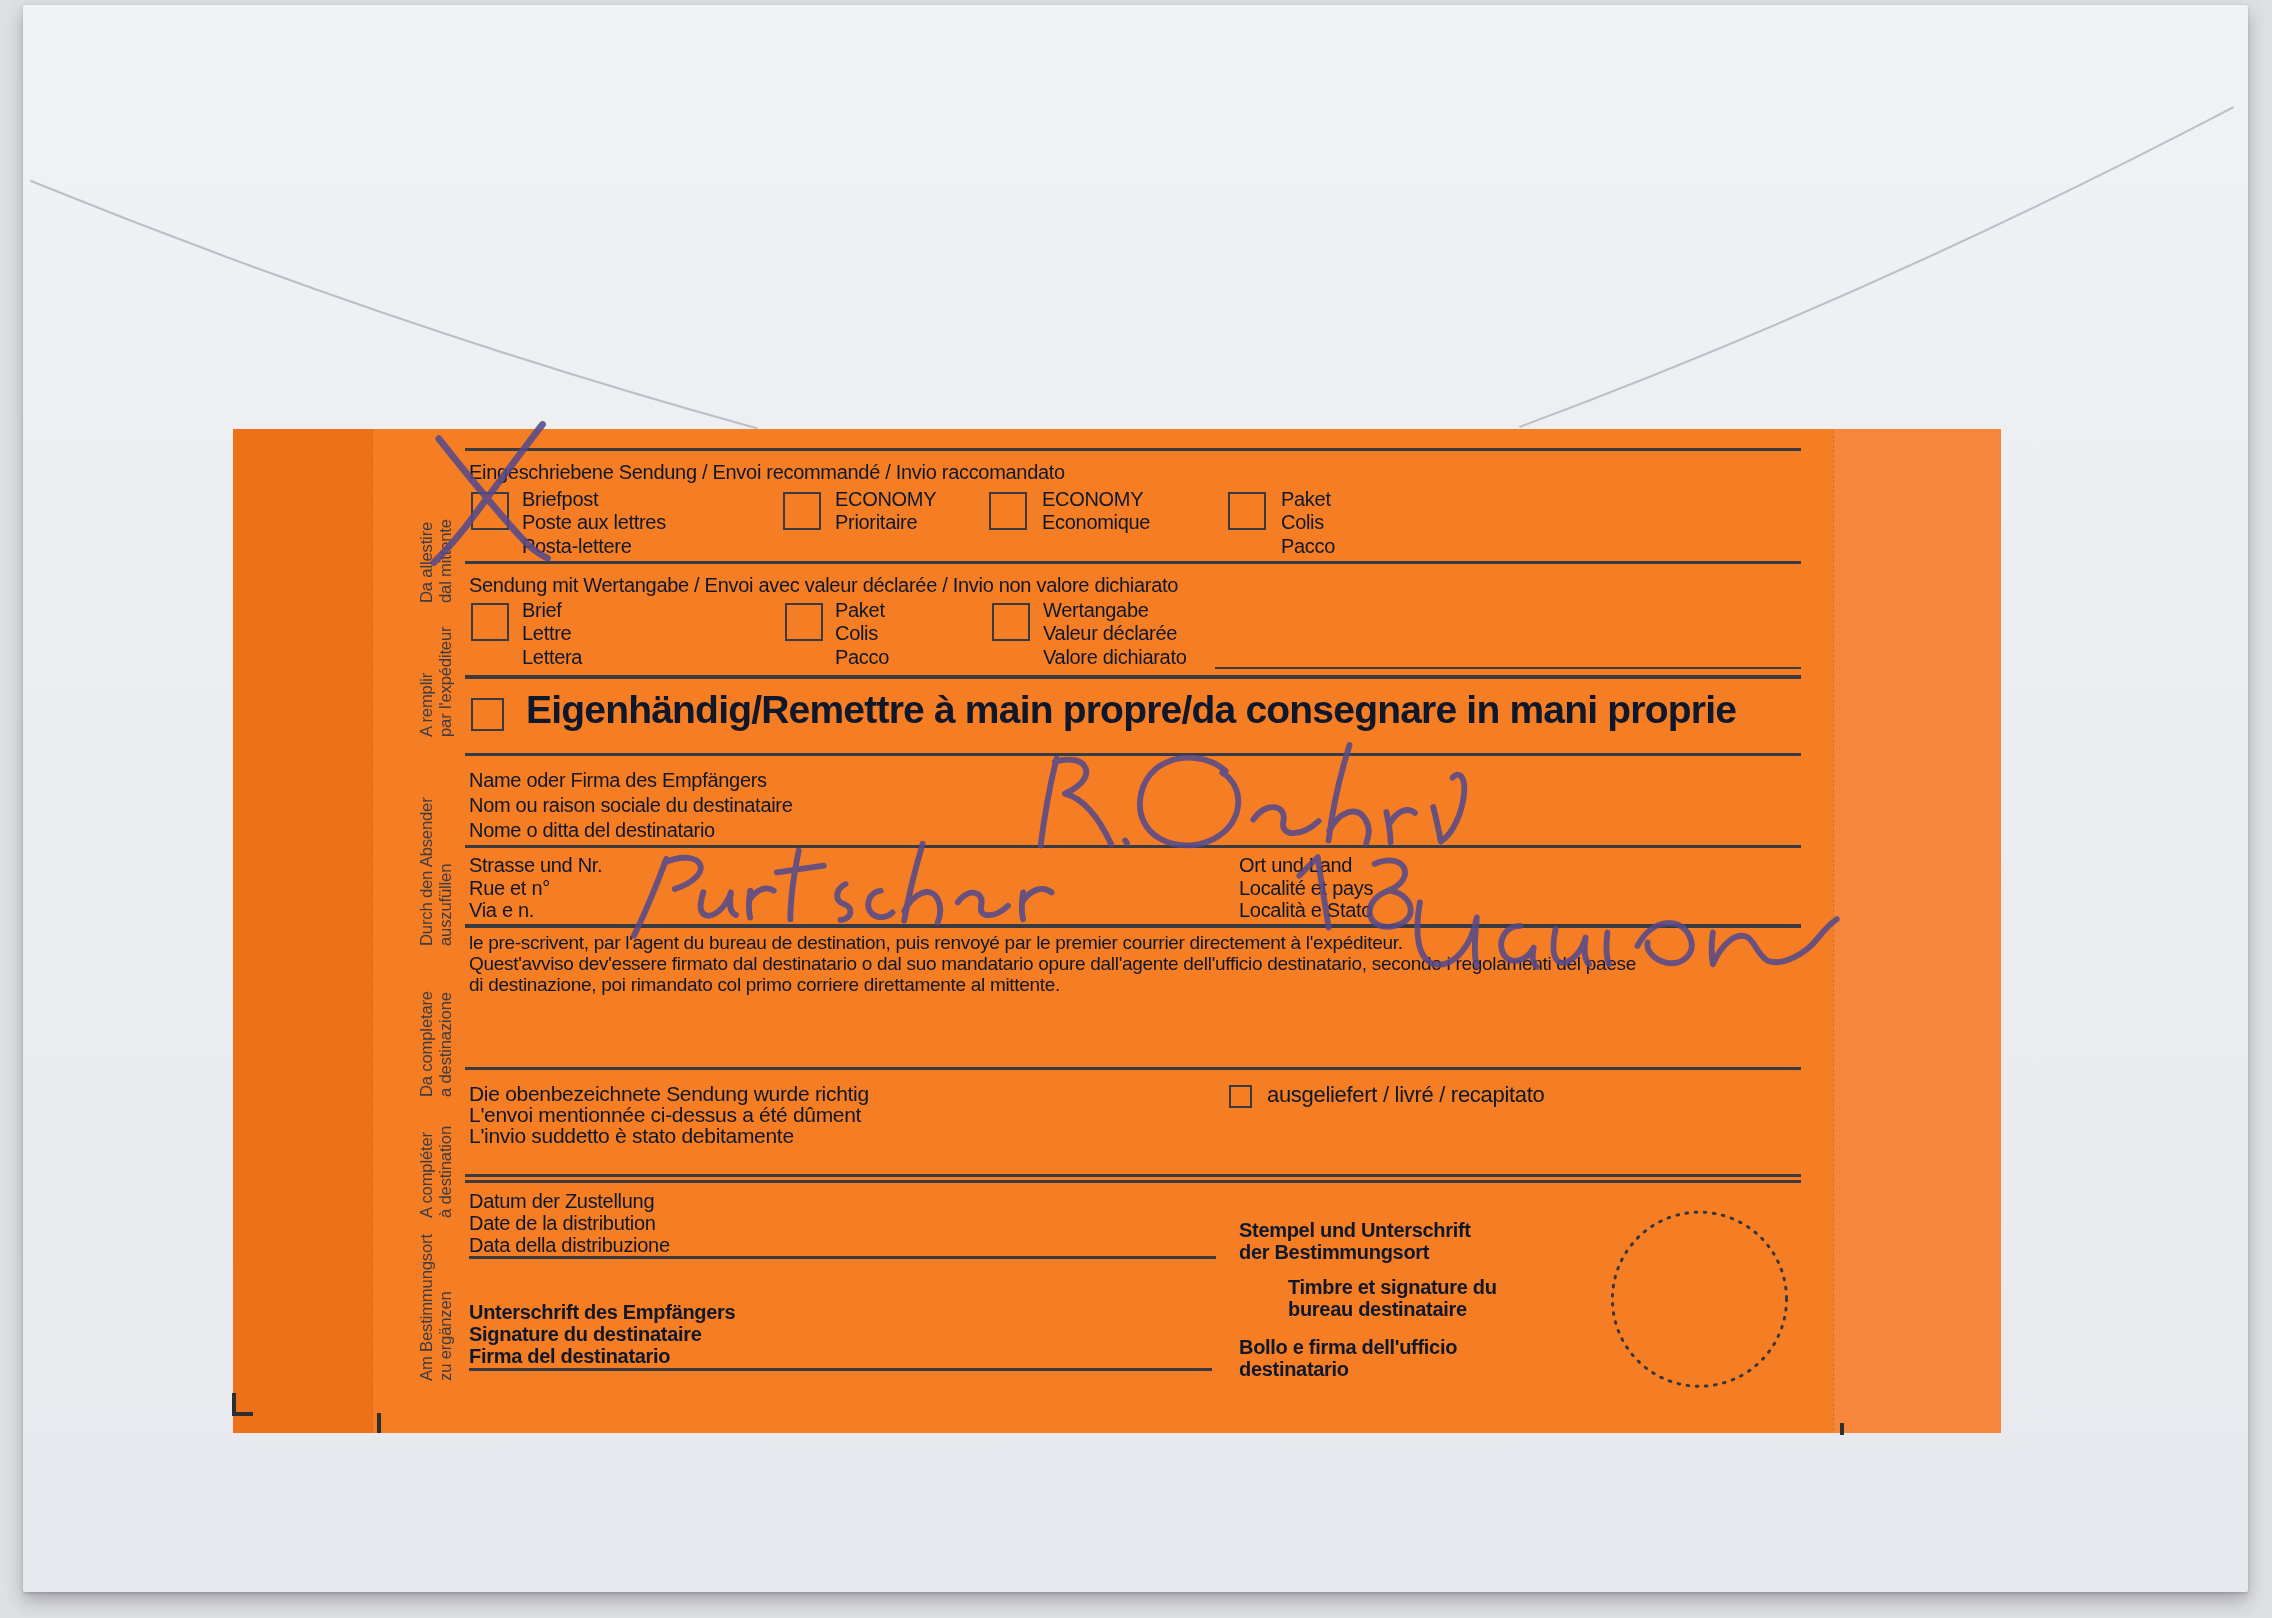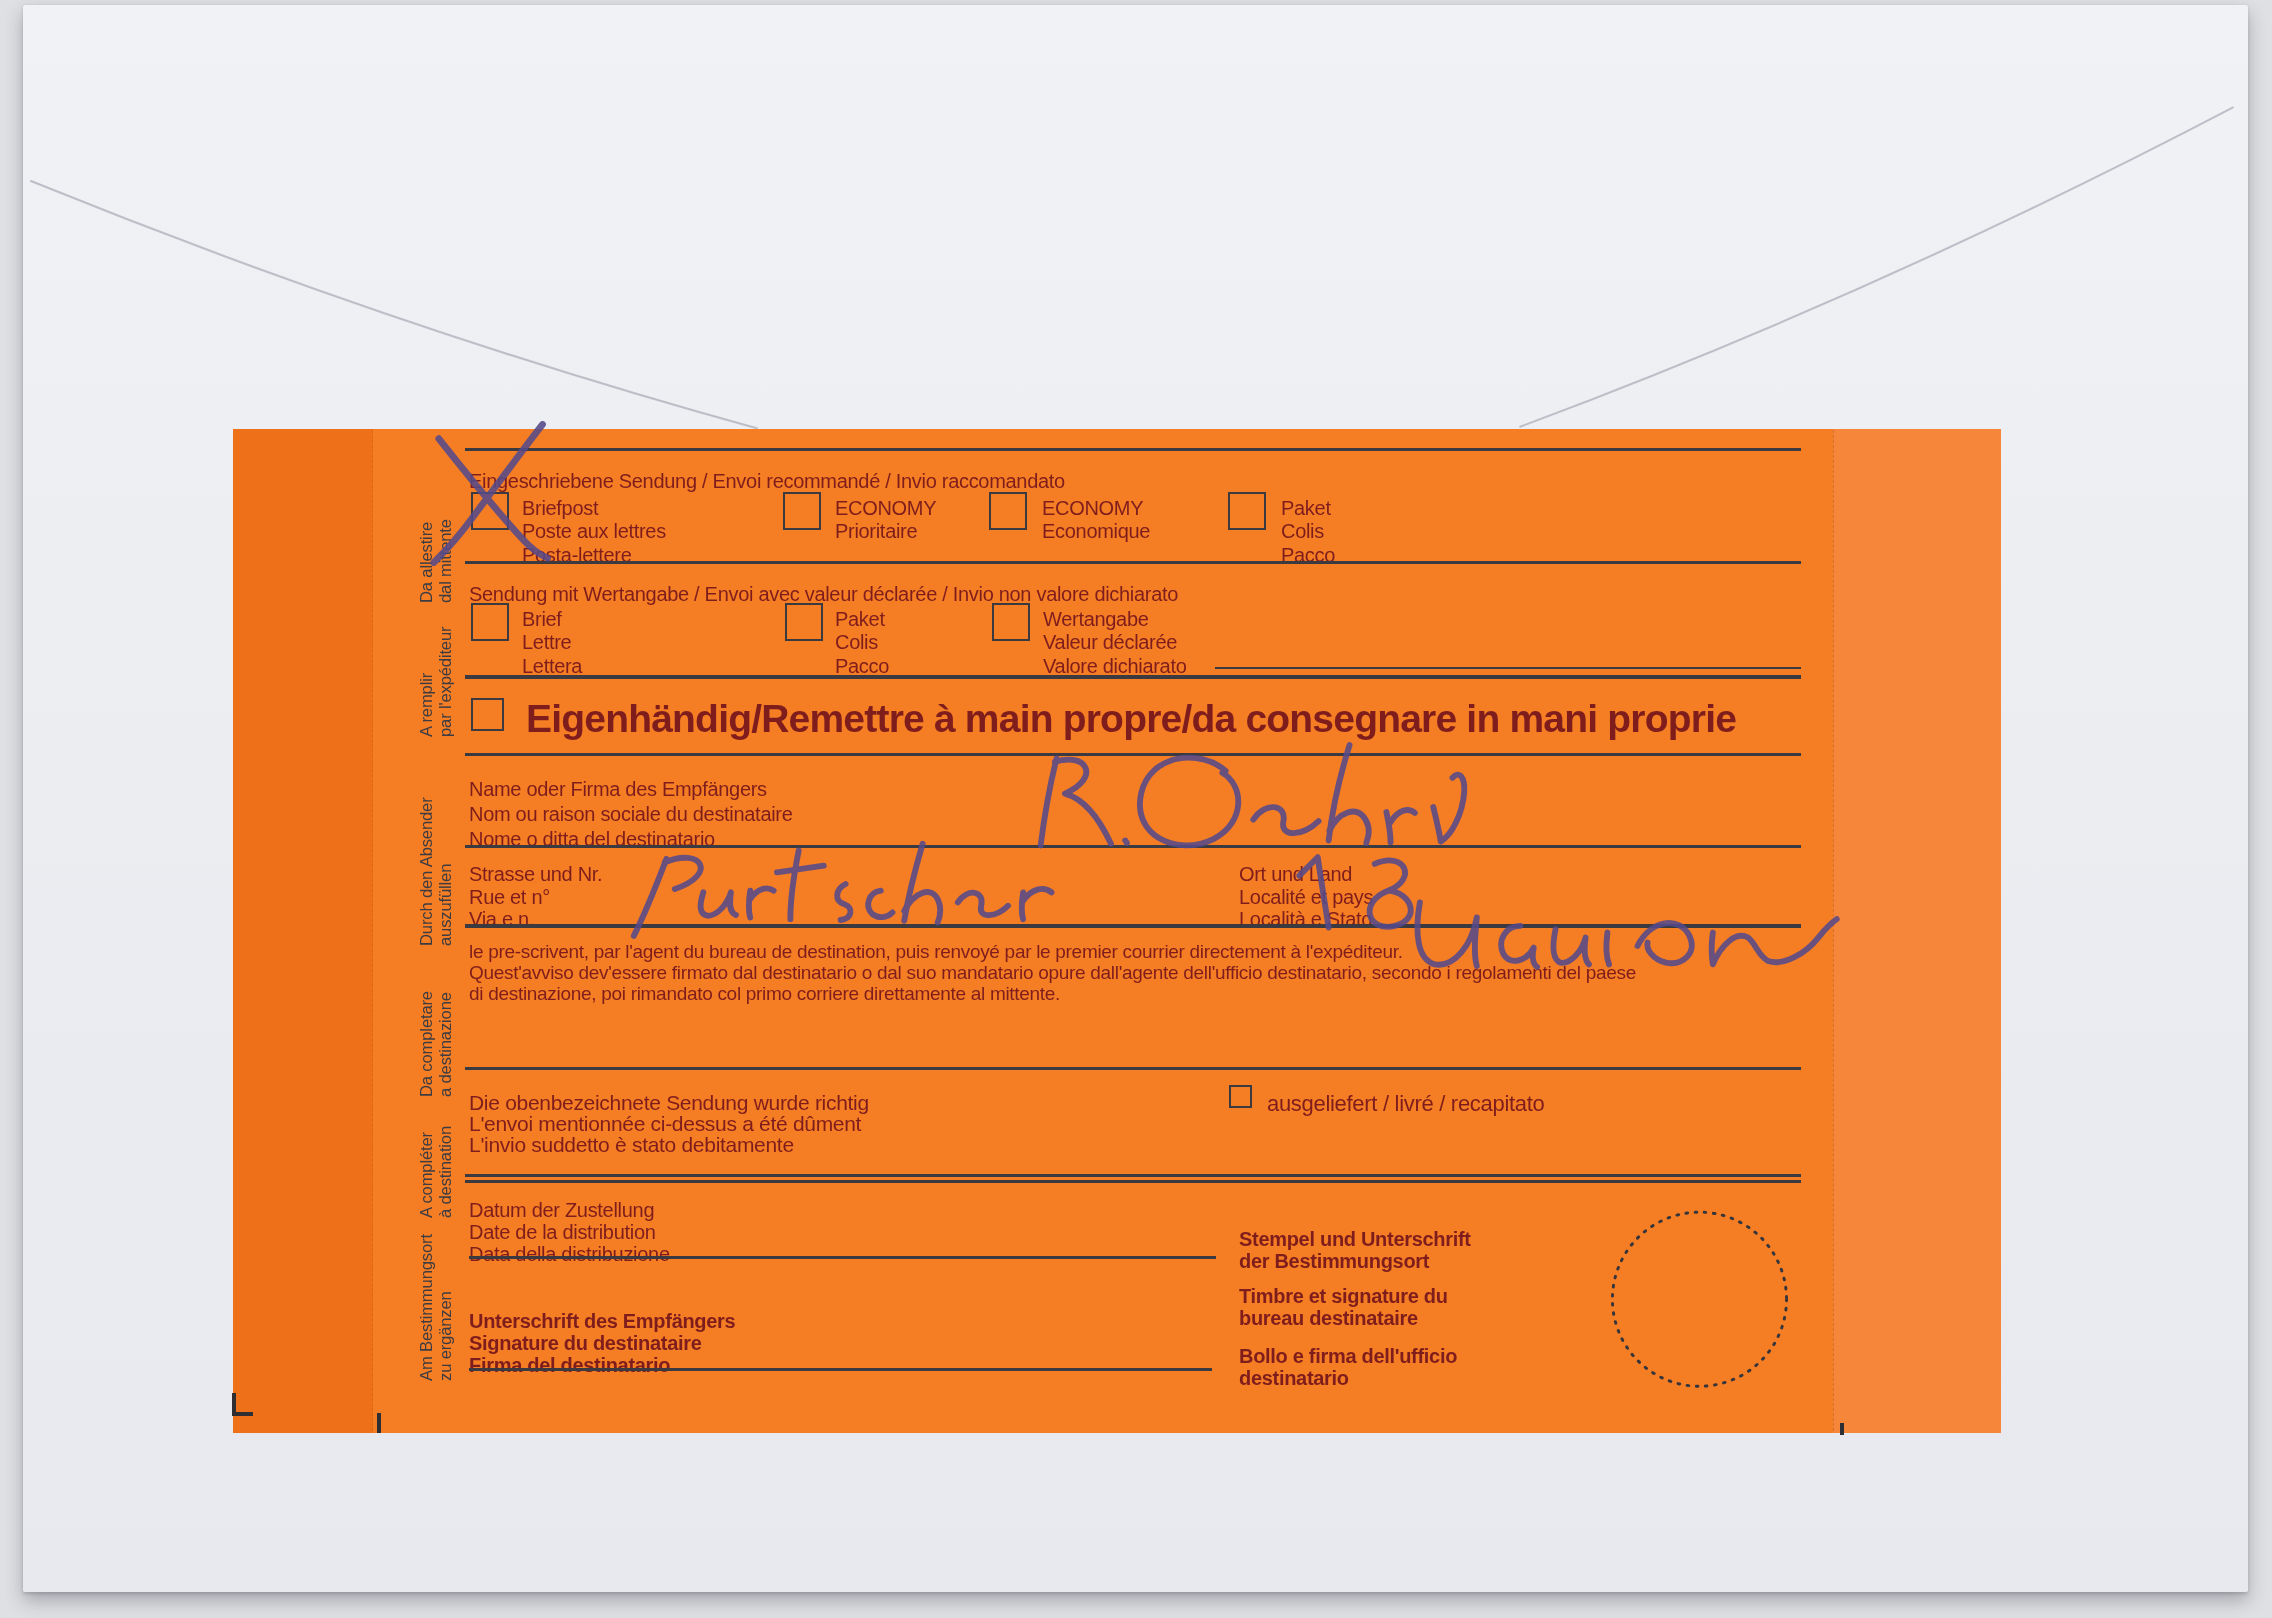--- a/index.html
+++ b/index.html
@@ -14,22 +14,22 @@
     background:linear-gradient(180deg,#f1f2f6 0%,#ecedf1 45%,#e8e9ee 100%);
     border-radius:2.5px;
     box-shadow:0 8.4px 18.4px rgba(50,50,62,.32), 0 1.7px 3.3px rgba(50,50,62,.18);
   }
   #form{
     position:absolute;left:233px;top:429px;width:1768px;height:1004px;
     background:linear-gradient(90deg,#ee7019 0px,#ee7019 140px,#f57d24 140px,#f57d24 1600px,#f6873a 1600px,#f6873a 1768px);
   }
   .rule{position:absolute;background:#3a3a40}
   .lbl{
-    position:absolute;color:#7f1d1d;font-size:20px;line-height:25px;
-    letter-spacing:-0.3px;white-space:nowrap;margin-top:9px;
+    position:absolute;color:#0f172a;font-size:20px;line-height:25px;
+    letter-spacing:-0.3px;white-space:nowrap;
   }
   .lbl.b{font-weight:bold}
   .para{font-size:19px;line-height:21px}
   .box{position:absolute;border:2.5px solid #3a3a40;box-sizing:border-box;background:transparent}
   .rot{
     position:absolute;width:201px;height:39px;
     transform:rotate(-90deg);
     color:#3c3c42;font-size:16.7px;line-height:19px;letter-spacing:-0.2px;
     white-space:nowrap;
   }
@@ -159,21 +159,21 @@
   <div>Datum der Zustellung</div>
   <div>Date de la distribution</div>
   <div>Data della distribuzione</div>
 </div>
 <div class="rule" style="left:469px;top:1256px;width:747px;height:3.3px"></div>
 
 <div class="lbl b" style="left:1239px;top:1219px;line-height:22px">
   <div>Stempel und Unterschrift</div>
   <div>der Bestimmungsort</div>
 </div>
-<div class="lbl b" style="left:1239px;top:1276px;line-height:22px">
+<div class="lbl b" style="left:1288px;top:1276px;line-height:22px">
   <div>Timbre et signature du</div>
   <div>bureau destinataire</div>
 </div>
 <div class="lbl b" style="left:1239px;top:1336px;line-height:22px">
   <div>Bollo e firma dell'ufficio</div>
   <div>destinatario</div>
 </div>
 
 <div class="lbl b" style="left:469px;top:1301px;line-height:22px">
   <div>Unterschrift des Empfängers</div>

